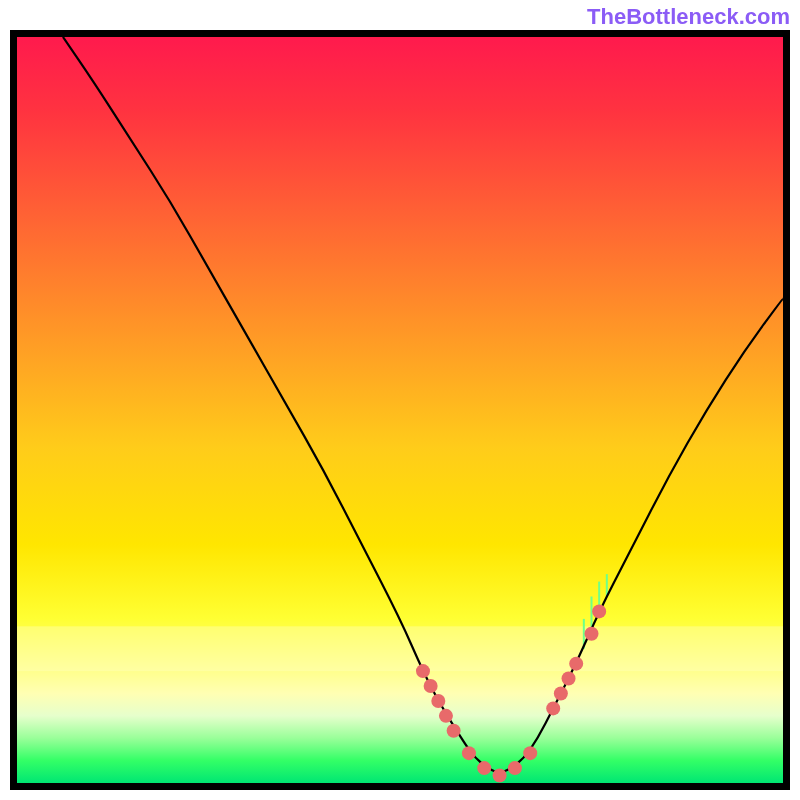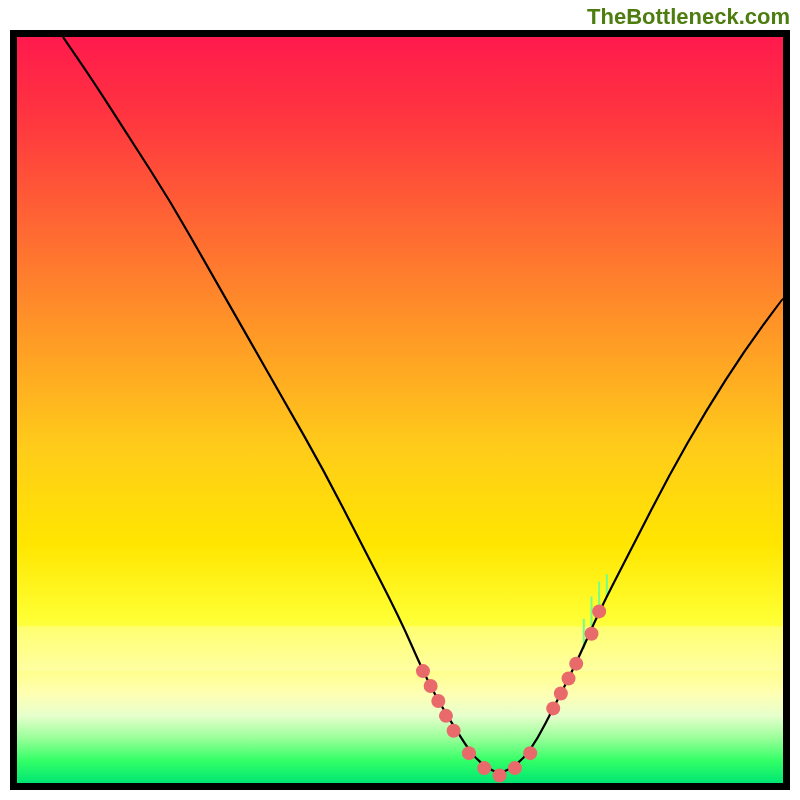--- a/index.html
+++ b/index.html
@@ -11,21 +11,21 @@
     overflow: hidden;
     position: relative;
   }
   .watermark {
     position: absolute;
     top: 4px;
     right: 10px;
     font-family: Arial, Helvetica, sans-serif;
     font-size: 22px;
     font-weight: bold;
-    color: #4d7c0f;
+    color: #8b5cf6;
     z-index: 10;
   }
   .chart-container {
     position: absolute;
     top: 30px;
     left: 10px;
     width: 780px;
     height: 760px;
     background: #000000;
   }

